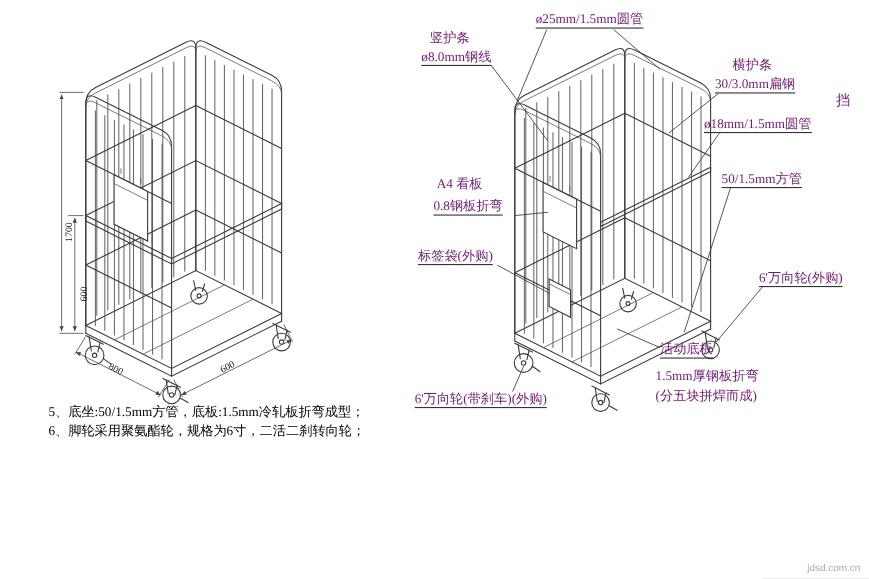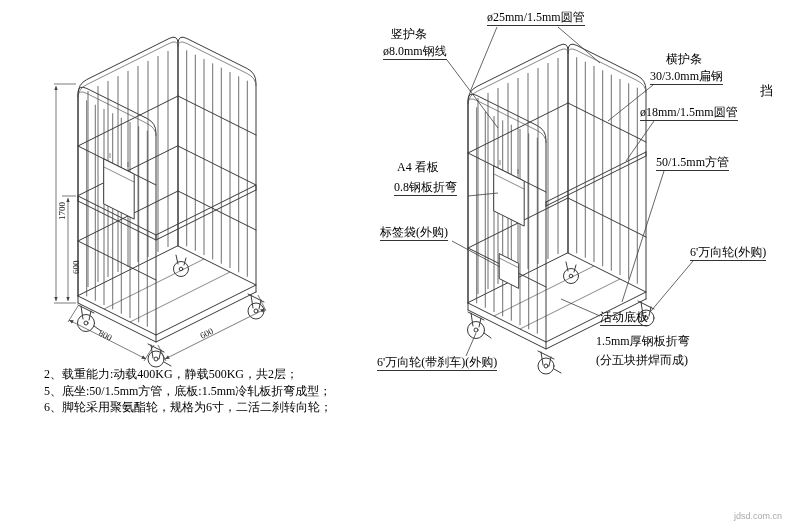--- a/index.html
+++ b/index.html
@@ -10,21 +10,21 @@
   .cart-left  { left:48px;  top:8px; }
   .cart-right { left:438px; top:15px; }
   .overlay { left:0; top:0; pointer-events:none; z-index:3; }
   .ln   { stroke:#3a3a3a; stroke-width:1; fill:none; stroke-linecap:round; }
   .bar  { stroke:#4a4a4a; stroke-width:0.8; fill:none; }
   .thin { stroke:#555; stroke-width:0.7; fill:none; }
   .dim  { stroke:#444; stroke-width:0.7; fill:none; }
   .wht  { fill:#ffffff; stroke:#3a3a3a; stroke-width:1; }
   .dimtxt { font-family:"Liberation Serif", serif; font-size:9px; fill:#222; }
   .callout { position:absolute; z-index:4; font-family:"Liberation Serif", serif;
-             font-size:12px; color:#000000; white-space:nowrap; line-height:13px; }
+             font-size:12px; color:#701a75; white-space:nowrap; line-height:13px; }
   .callout.u { border-bottom:1px solid #333; padding-bottom:1px; }
   .callout.big { font-size:13px; letter-spacing:7px;margin-left:48px; }
   .notes { position:absolute; left:22px; top:366px; z-index:4; color:#000;
            font-family:"Liberation Serif", serif; font-size:12px; line-height:16.5px; }
   .notes .item { padding-left:22px; }
   .watermark { position:absolute; right:8px; bottom:5px; z-index:4;
                font-size:9px; color:#a9a9a9; }
 </style>
 </head>
 <body>
@@ -182,19 +182,18 @@
   <div class="callout u" style="left:394px; top:181px">0.8钢板折弯</div>
   <div class="callout u" style="left:656px; top:156px">50/1.5mm方管</div>
   <div class="callout u" style="left:380px; top:226px">标签袋(外购)</div>
   <div class="callout u" style="left:690px; top:246px">6'万向轮(外购)</div>
   <div class="callout u" style="left:600px; top:311px">活动底板</div>
   <div class="callout" style="left:596px; top:335px">1.5mm厚钢板折弯</div>
   <div class="callout" style="left:596px; top:354px">(分五块拼焊而成)</div>
   <div class="callout u" style="left:377px; top:356px">6'万向轮(带刹车)(外购)</div>
 
   <div class="notes">
-    <div class="item">2、载重能力:动载400KG，静载500KG，共2层；</div>
     <div class="item">5、底坐:50/1.5mm方管，底板:1.5mm冷轧板折弯成型；</div>
     <div class="item">6、脚轮采用聚氨酯轮，规格为6寸，二活二刹转向轮；</div>
   </div>
 
   <div class="watermark">jdsd.com.cn</div>
 </div>
 
 </body></html>

